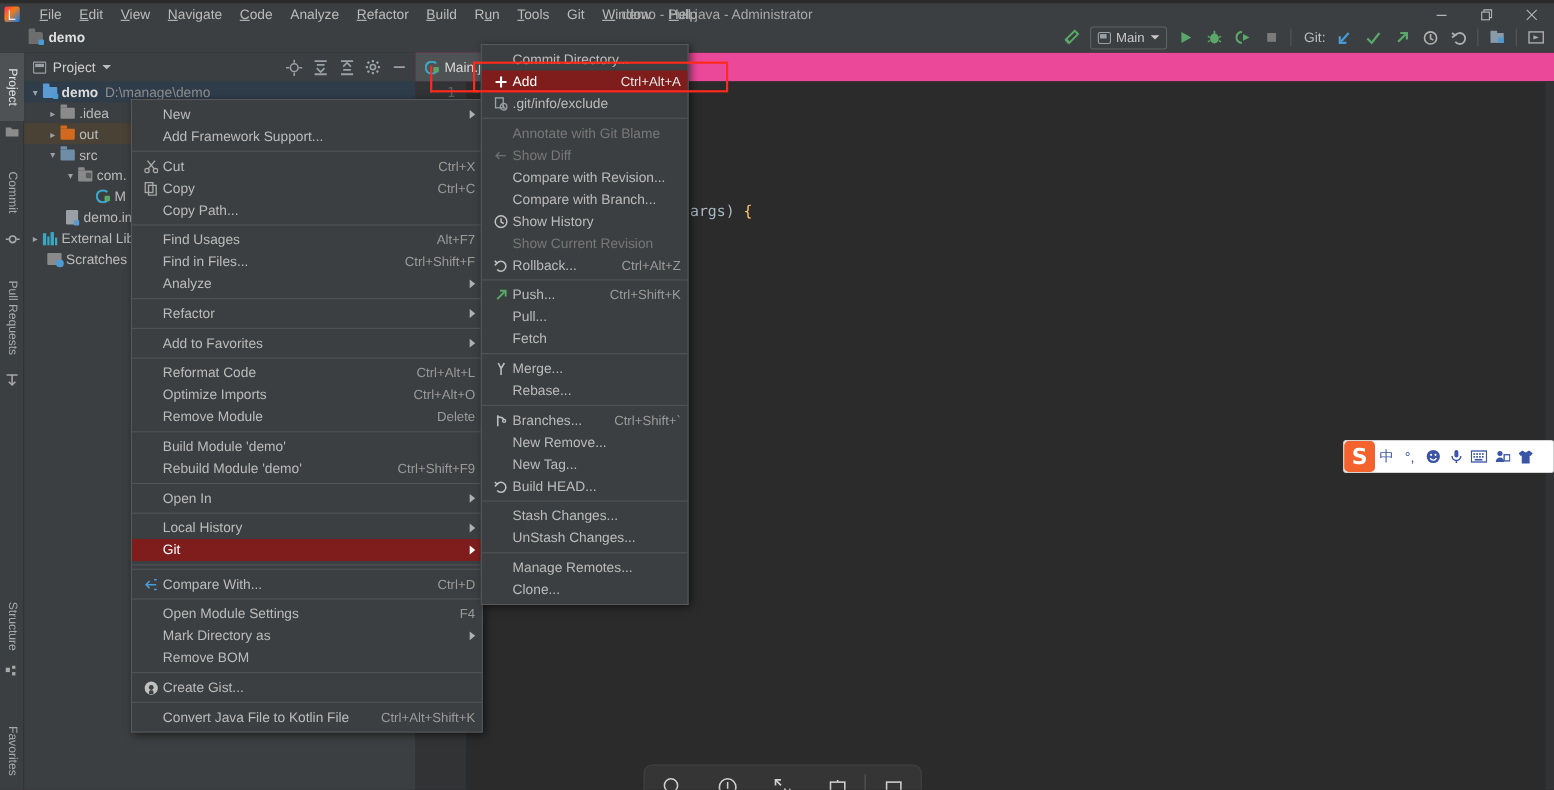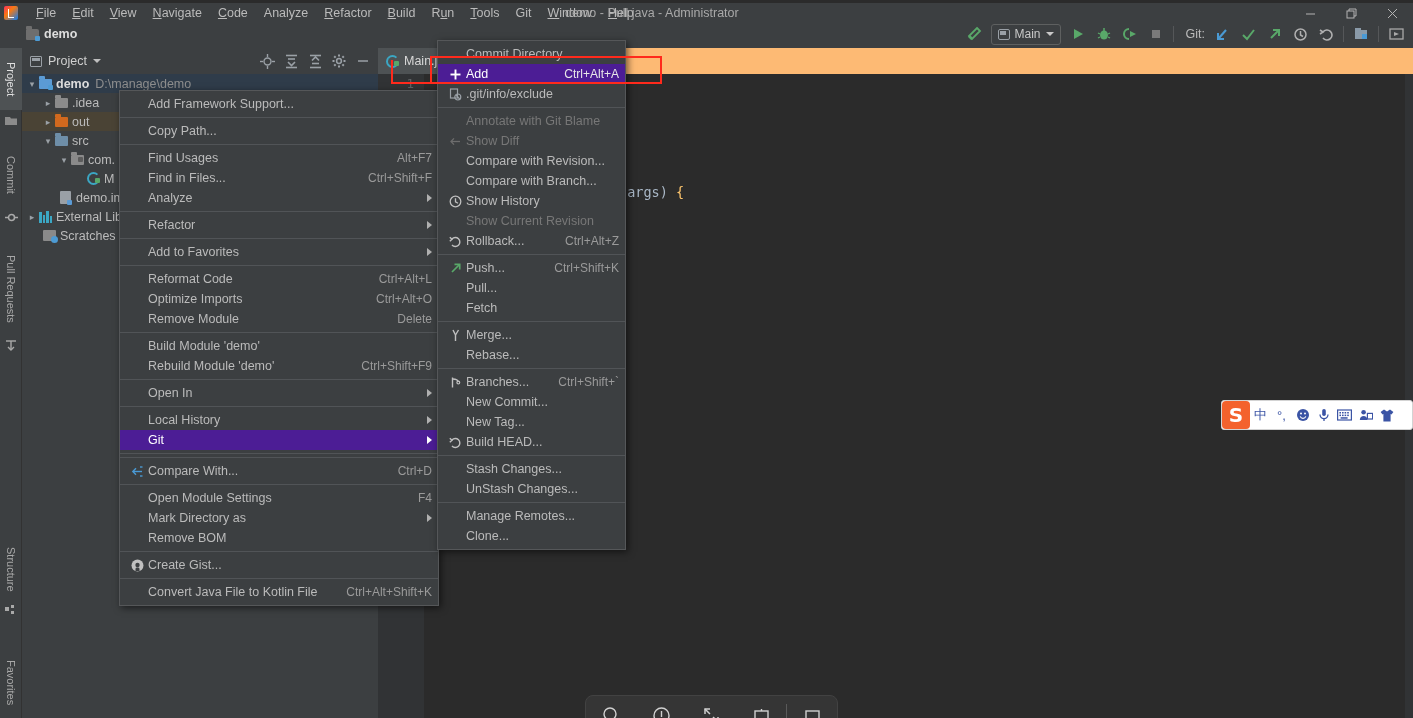--- a/index.html
+++ b/index.html
@@ -110,21 +110,21 @@
   .libico{width:13px;height:12px;position:relative;}
   .libico span{position:absolute;bottom:0;width:2.5px;background:#3ba7c4;}
   .scratchico{width:13px;height:11px;background:#8a8a8a;border-radius:1px;position:relative;}
   .scratchico::after{content:"";position:absolute;right:-2px;bottom:-2px;width:7px;height:7px;border-radius:50%;background:#4d9bd4;}
   .tname{ margin-right:6px; }
   .tname.b{ font-weight:bold; color:#dcdcdc; }
   .tpath{ color:#8e8e8e; }
 
   
   .editor { position:absolute; left:378px; top:48px; width:1035px; height:670px; background:#2b2b2b; }
-  .tabbar { position:absolute;left:0;top:0;width:1035px;height:26px;background:#fdba74; }
+  .tabbar { position:absolute;left:0;top:0;width:1035px;height:26px;background:#ec4899; }
   .etab { position:absolute;left:0;top:0;height:26px;display:flex;align-items:center;padding:0 8px;background:#4e5254;gap:5px; }
   .etab .ti{ width:13px;height:13px;border-radius:50%;border:2.2px solid #3ba7c4;border-right-color:transparent;position:relative;flex:none;}
   .etab .ti::after{content:"";position:absolute;right:-2px;bottom:0;width:5px;height:5px;background:#59a869;border-radius:1px;}
   .etab .tl{ font-size:12.5px;color:#d8d8d8;white-space:nowrap; }
   .gutter { position:absolute;left:0;top:26px;width:46px;height:644px;background:#313335; }
   .gutter .ln{ font-size:12.5px;color:#606366;text-align:right;padding-right:10px;line-height:20px; font-family:"DejaVu Sans Mono",monospace;}
   .gutter .runmark{ position:absolute; left:30px; top:28px; width:0;height:0;border-left:7px solid #7a7a7a;border-top:5px solid transparent;border-bottom:5px solid transparent;}
   .codearea { position:absolute; left:46px; top:26px; width:989px; height:644px; background:#2b2b2b;
               font-family:"DejaVu Sans Mono", monospace; font-size:13.5px; }
   .cline { height:20px; line-height:20px; white-space:pre; }
@@ -136,21 +136,21 @@
     position:absolute; left:119px; top:90px; width:320px;
     background:#3c3f41; border:1px solid #555759;
     box-shadow:2px 2px 7px rgba(0,0,0,.55);
     padding:3px 0; z-index:40;
   }
   .mrow { height:20px; display:flex; align-items:center; padding:0 6px 0 6px; font-size:12.5px; color:#bbbbbb; position:relative; }
   .mrow .mico{ width:22px; display:flex; align-items:center; justify-content:center; color:#a9a9a9; flex:none; }
   .mrow .mlbl{ flex:1; white-space:nowrap; }
   .mrow .macc{ color:#9a9a9a; font-size:12px; margin-left:18px; white-space:nowrap; }
   .mrow .msub{ margin-left:10px; width:0;height:0;border-top:4px solid transparent;border-bottom:4px solid transparent;border-left:5px solid #b0b0b0; }
-  .mrow.selected { background:#4c1d95; color:#ffffff; }
+  .mrow.selected { background:#7f1d1d; color:#ffffff; }
   .mrow.selected .macc{ color:#e8e8e8; }
   .mrow.selected .msub{ border-left-color:#ffffff; }
   .mrow.disabled { color:#777777; }
   .msep { height:1px; background:#515457; margin:3px 0; }
 
   
   .gitmenu {
     position:absolute; left:437px; top:40px; width:189px;
     background:#3c3f41; border:1px solid #555759;
     box-shadow:2px 2px 7px rgba(0,0,0,.55);
@@ -529,23 +529,50 @@
       <div class="cline">
         <span class="t">rintln(</span><span class="s">"222"</span><span class="t">);</span>
       </div>
     </div>
     <div class="editor-edge"></div>
   </div>
 
   <div class="ctxmenu">
     <div class="mrow">
       <span class="mico"></span>
+      <span class="mlbl">New</span>
+      <span class="msub"></span>
+    </div>
+    <div class="mrow">
+      <span class="mico"></span>
       <span class="mlbl">Add Framework Support...</span>
     </div>
     <div class="msep"></div>
+    <div class="mrow">
+      <span class="mico">
+        <svg width="13" height="13" viewBox="0 0 13 13">
+            <circle cx="2.6" cy="10" r="2" fill="none" stroke="#a9a9a9" stroke-width="1.2"></circle>
+            <circle cx="10.4" cy="10" r="2" fill="none" stroke="#a9a9a9" stroke-width="1.2"></circle>
+            <line x1="3.6" y1="8.6" x2="10" y2="1" stroke="#a9a9a9" stroke-width="1.2"></line>
+            <line x1="9.4" y1="8.6" x2="3" y2="1" stroke="#a9a9a9" stroke-width="1.2"></line>
+          </svg>
+      </span>
+      <span class="mlbl">Cut</span>
+      <span class="macc">Ctrl+X</span>
+    </div>
+    <div class="mrow">
+      <span class="mico">
+        <svg width="13" height="13" viewBox="0 0 13 13">
+            <rect x="1" y="1" width="7" height="9" fill="none" stroke="#a9a9a9" stroke-width="1.2"></rect>
+            <rect x="4" y="3.5" width="7" height="9" fill="none" stroke="#a9a9a9" stroke-width="1.2"></rect>
+          </svg>
+      </span>
+      <span class="mlbl">Copy</span>
+      <span class="macc">Ctrl+C</span>
+    </div>
     <div class="mrow">
       <span class="mico"></span>
       <span class="mlbl">Copy Path...</span>
     </div>
     <div class="msep"></div>
     <div class="mrow">
       <span class="mico"></span>
       <span class="mlbl">Find Usages</span>
       <span class="macc">Alt+F7</span>
     </div>
@@ -772,21 +799,21 @@
             <line x1="3.5" y1="1.5" x2="3.5" y2="11.5" stroke="#c0c0c0" stroke-width="1.4"></line>
             <path d="M3.5 3 C7 3 9 4 9 6" fill="none" stroke="#c0c0c0" stroke-width="1.4"></path>
             <circle cx="9.3" cy="6.6" r="1.4" fill="none" stroke="#c0c0c0" stroke-width="1.2"></circle>
           </svg>
       </span>
       <span class="mlbl">Branches...</span>
       <span class="macc">Ctrl+Shift+`</span>
     </div>
     <div class="mrow">
       <span class="mico"></span>
-      <span class="mlbl">New Commit...</span>
+      <span class="mlbl">New Remove...</span>
     </div>
     <div class="mrow">
       <span class="mico"></span>
       <span class="mlbl">New Tag...</span>
     </div>
     <div class="mrow">
       <span class="mico">
         <svg width="13" height="13" viewBox="0 0 13 13">
             <path d="M3 4 A4.5 4.5 0 1 1 3 10" fill="none" stroke="#c0c0c0" stroke-width="1.4"></path>
             <polyline points="0.8,2.2 3,4.2 0.8,6.2" fill="none" stroke="#c0c0c0" stroke-width="1.4"></polyline>

